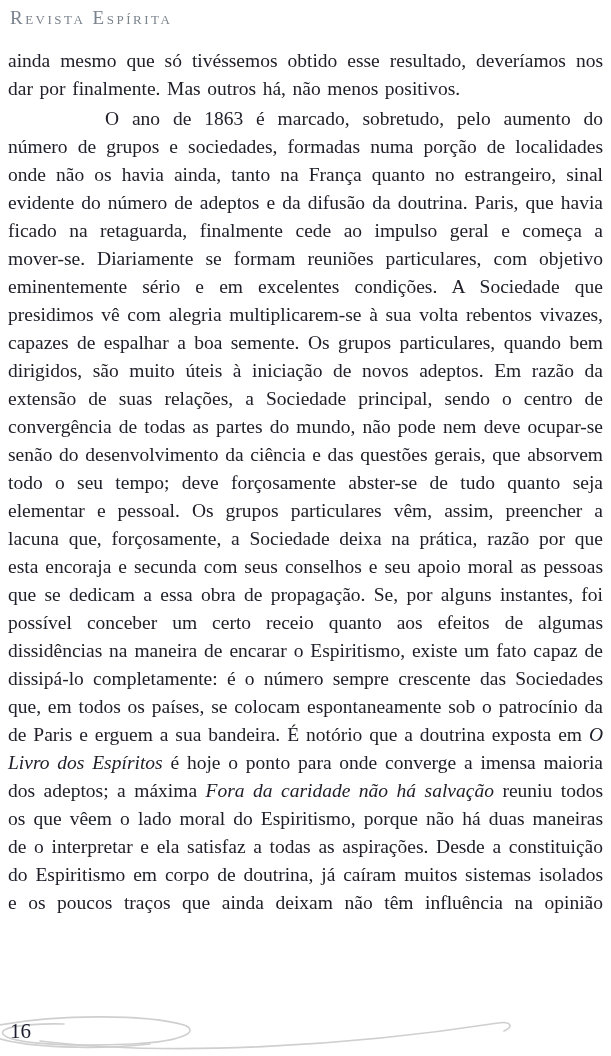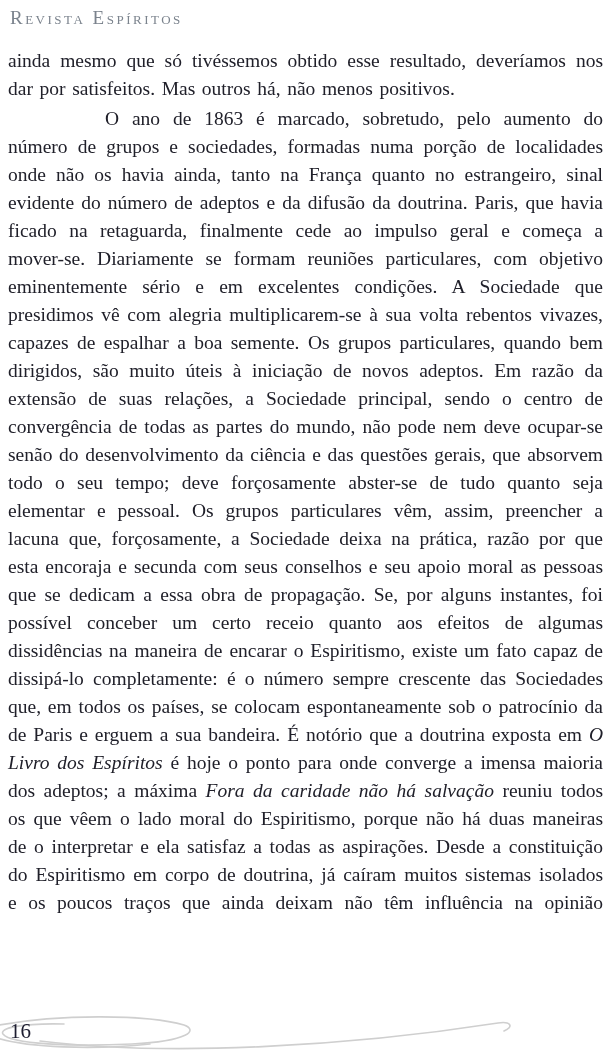--- a/index.html
+++ b/index.html
@@ -65,24 +65,24 @@
     bottom: 12px;
     font-size: 21px;
     color: #1d1d30;
   }
 </style>
 </head>
 <body>
 
 <div class="page">
 
-  <div class="running-header">Revista Espíritos</div>
+  <div class="running-header">Revista Espírita</div>
 
   <div class="body-text">
-      <p class="para"><span>ainda mesmo que só tivéssemos obtido esse resultado, deveríamos nos dar por satisfeitos. Mas outros há, não menos positivos.</span></p>
+      <p class="para"><span>ainda mesmo que só tivéssemos obtido esse resultado, deveríamos nos dar por finalmente. Mas outros há, não menos positivos.</span></p>
       <p class="para indent justify-last"><span>O ano de 1863 é marcado, sobretudo, pelo aumento do número de grupos e sociedades, formadas numa porção de localidades onde não os havia ainda, tanto na França quanto no estrangeiro, sinal evidente do número de adeptos e da difusão da doutrina. Paris, que havia ficado na retaguarda, finalmente cede ao impulso geral e começa a mover-se. Diariamente se formam reuniões particulares, com objetivo eminentemente sério e em excelentes condições. A Sociedade que presidimos vê com alegria multiplicarem-se à sua volta rebentos vivazes, capazes de espalhar a boa semente. Os grupos particulares, quando bem dirigidos, são muito úteis à iniciação de novos adeptos. Em razão da extensão de suas relações, a Sociedade principal, sendo o centro de convergência de todas as partes do mundo, não pode nem deve ocupar-se senão do desenvolvimento da ciência e das questões gerais, que absorvem todo o seu tempo; deve forçosamente abster-se de tudo quanto seja elementar e pessoal. Os grupos particulares vêm, assim, preencher a lacuna que, forçosamente, a Sociedade deixa na prática, razão por que esta encoraja e secunda com seus conselhos e seu apoio moral as pessoas que se dedicam a essa obra de propagação. Se, por alguns instantes, foi possível conceber um certo receio quanto aos efeitos de algumas dissidências na maneira de encarar o Espiritismo, existe um fato capaz de dissipá-lo completamente: é o número sempre crescente das Sociedades que, em todos os países, se colocam espontaneamente sob o patrocínio da de Paris e erguem a sua bandeira. É notório que a doutrina exposta em </span><em>O Livro dos Espíritos</em><span> é hoje o ponto para onde converge a imensa maioria dos adeptos; a máxima </span><em>Fora da caridade não há salvação</em><span> reuniu todos os que vêem o lado moral do Espiritismo, porque não há duas maneiras de o interpretar e ela satisfaz a todas as aspirações. Desde a constituição do Espiritismo em corpo de doutrina, já caíram muitos sistemas isolados e os poucos traços que ainda deixam não têm influência na opinião</span></p>
     </div>
 
   <div class="footer">
     <svg class="flourish" viewBox="0 0 540 44" aria-hidden="true">
       <g fill="none" stroke="#cfcfcf" stroke-width="1.6" stroke-linecap="round">
         <path d="M -6 16 C 60 3, 150 5, 184 15 C 198 20, 190 31, 132 34 C 72 37, 10 34, 3 24 C -1 18, 22 13, 64 14"></path>
         <path d="M 40 31 C 170 47, 350 36, 498 13 C 511 11, 514 17, 504 21"></path>
         <path d="M -6 27 C 25 38, 95 40, 150 34"></path>
       </g>

